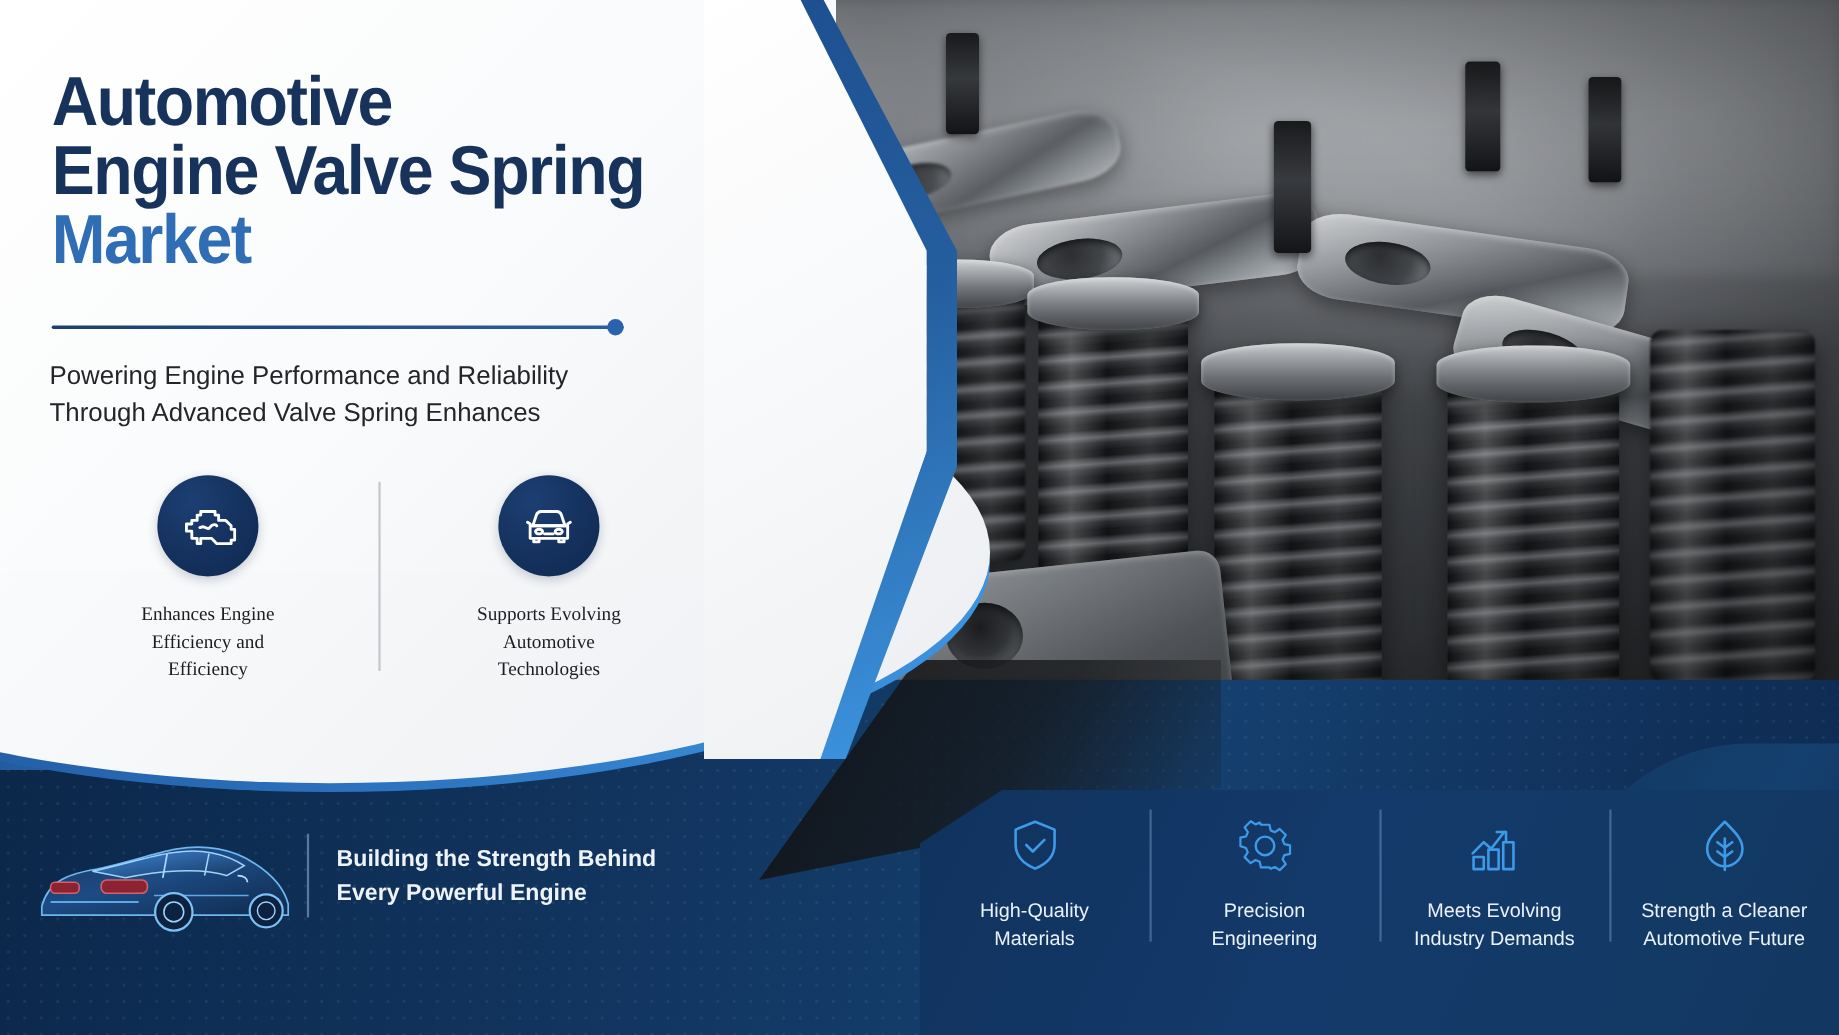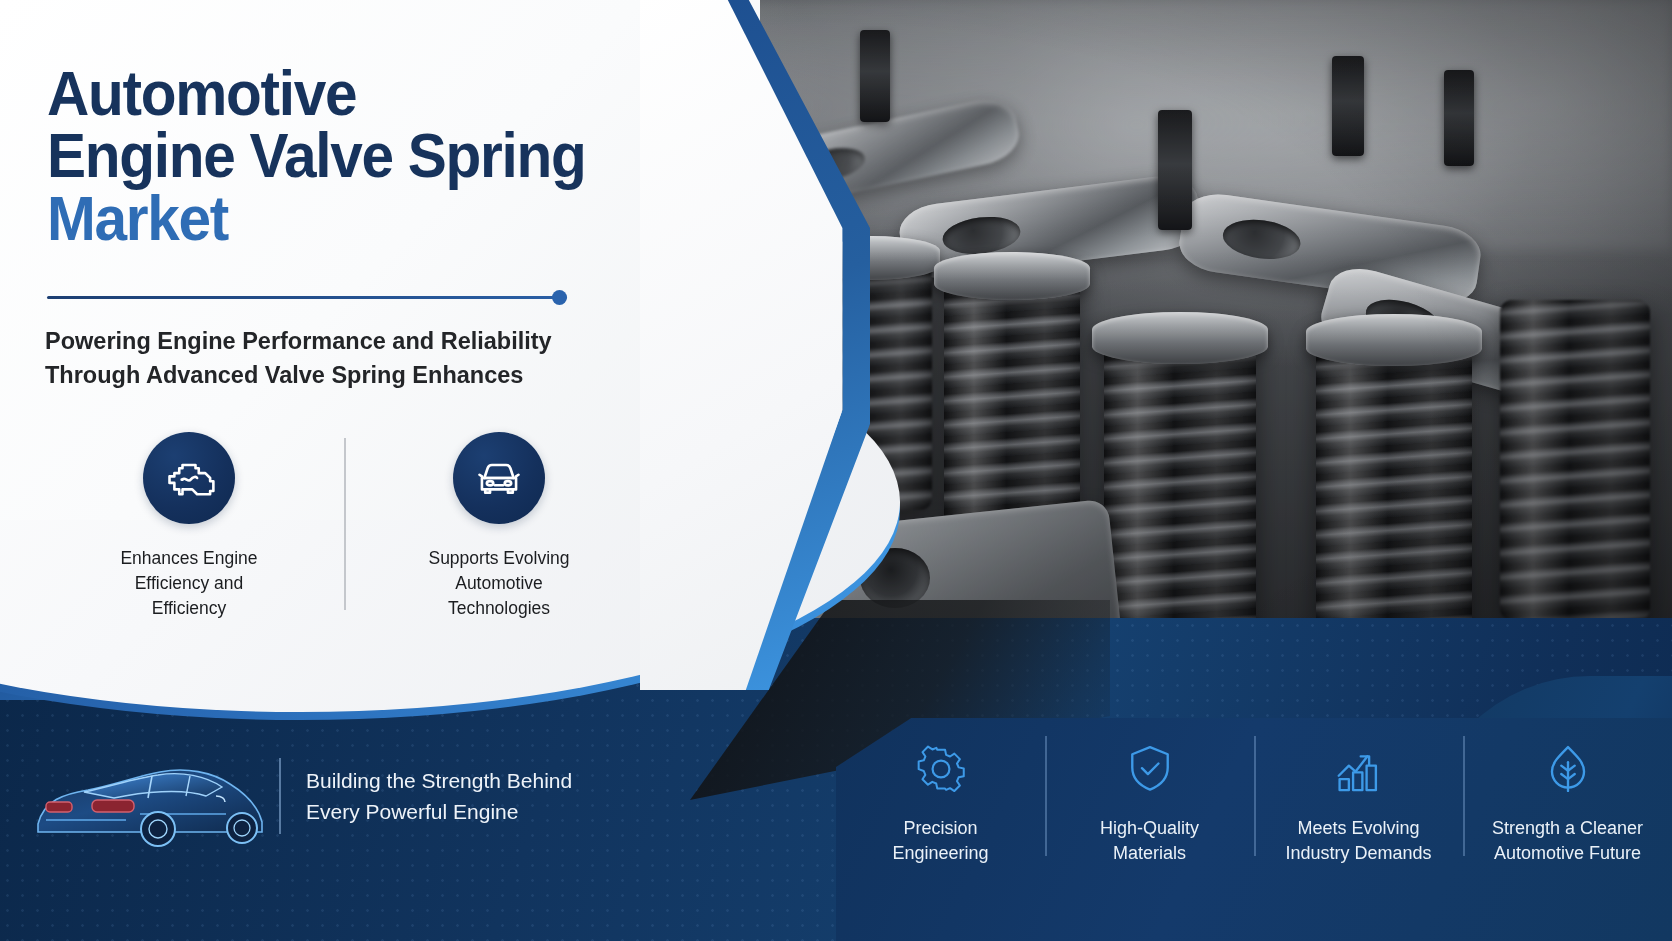--- a/index.html
+++ b/index.html
@@ -125,25 +125,25 @@
     transform:scaleX(.93);transform-origin:left center;
   }
   .headline .l.accent{color:#2f6db5;}
 
   .rule{position:absolute;left:47px;top:296px;width:520px;height:3px;
     background:linear-gradient(90deg,#1d3f73 0%,#2a5fa5 100%);border-radius:2px;}
   .rule-dot{position:absolute;left:552px;top:290px;width:15px;height:15px;border-radius:50%;
     background:#2a63ad;}
 
   .subtitle{position:absolute;left:45px;top:325px;width:620px;
-    font-size:23.5px;line-height:1.44;color:#232528;font-weight:700;}
+    font-size:23.5px;line-height:1.44;color:#232528;font-weight:400;}
 
   
   .features{position:absolute;left:34px;top:432px;width:620px;display:flex;}
-  .feature{flex:1;display:flex;flex-direction:column;align-items:center;position:relative;}
+  .feature{flex:1;display:flex;flex-direction:column;align-items:center;position:relative;font-family:Liberation Serif, serif;}
   .feature + .feature::before{
     content:"";position:absolute;left:0;top:6px;width:2px;height:172px;
     background:#c4c7cc;
   }
   .fcircle{
     width:92px;height:92px;border-radius:50%;
     background:radial-gradient(circle at 34% 26%,#1c3f72 0%,#14305c 58%,#0f2950 100%);
     display:flex;align-items:center;justify-content:center;
     box-shadow:0 3px 10px rgba(15,35,70,.22);
   }
@@ -176,21 +176,21 @@
     position:absolute;left:1420px;top:676px;width:252px;height:265px;
     background:linear-gradient(115deg,#123861 0%,#14406f 60%,#103059 100%);
     border-top-left-radius:170px;
   }
 
   
   .carwrap{position:absolute;left:30px;top:736px;width:240px;height:120px;}
   .carwrap svg{width:240px;height:120px;}
   .tag-div{position:absolute;left:279px;top:758px;width:2px;height:76px;background:rgba(150,185,225,.55);}
   .tagline{position:absolute;left:306px;top:766px;width:330px;
-    font-size:21px;line-height:1.46;color:#eef3f9;}
+    font-size:21px;line-height:1.46;color:#eef3f9;font-weight:bold;}
 
   
   .fitems{position:absolute;left:836px;top:726px;width:836px;height:200px;display:flex;}
   .fitem{flex:1;display:flex;flex-direction:column;align-items:center;position:relative;padding-top:16px;}
   .fitem + .fitem::before{
     content:"";position:absolute;left:0;top:10px;width:1.5px;height:120px;
     background:rgba(130,170,215,.42);
   }
   .fitem svg{width:54px;height:54px;}
   .fitem .flab{margin-top:20px;text-align:center;font-size:18px;line-height:1.4;color:#eaf1f8;}
@@ -338,38 +338,38 @@
   </div>
   <div class="tag-div"></div>
   <div class="tagline">
     <span>Building the Strength Behind</span><br>
     <span>Every Powerful Engine</span>
   </div>
 
   <div class="fitems">
 
     <div class="fitem">
+      <svg viewBox="0 0 64 64" fill="none" stroke="#3d9ae8" stroke-width="2.8" stroke-linejoin="round" stroke-linecap="round">
+        <path d="M32 6l21 8.5v15.8c0 12.6-9 21.4-21 26.2C20 51.7 11 42.9 11 30.3V14.5z"></path>
+        <path d="M22.5 31l7 7L42 25.5"></path>
+      </svg>
+      <div class="flab">
+        <span>High-Quality</span><br>
+        <span>Materials</span>
+      </div>
+    </div>
+
+    <div class="fitem">
       <svg viewBox="0 0 64 64" fill="none" stroke="#3d9ae8" stroke-width="2.6" stroke-linejoin="round" stroke-linecap="round">
         <path d="M27 7h10l1.4 6.6 5 2.1 5.6-3.7 7.1 7.1-3.7 5.6 2.1 5 6.6 1.4v10l-6.6 1.4-2.1 5 3.7 5.6-7.1 7.1-5.6-3.7-5 2.1L37 57H27l-1.4-6.6-5-2.1-5.6 3.7-7.1-7.1 3.7-5.6-2.1-5L3 32V22l6.6-1.4 2.1-5-3.7-5.6 7.1-7.1 5.6 3.7 5-2.1z" transform="scale(0.92) translate(3,3)"></path>
         <circle cx="32" cy="32" r="10"></circle>
       </svg>
       <div class="flab">
         <span>Precision</span><br>
         <span>Engineering</span>
-      </div>
-    </div>
-
-    <div class="fitem">
-      <svg viewBox="0 0 64 64" fill="none" stroke="#3d9ae8" stroke-width="2.8" stroke-linejoin="round" stroke-linecap="round">
-        <path d="M32 6l21 8.5v15.8c0 12.6-9 21.4-21 26.2C20 51.7 11 42.9 11 30.3V14.5z"></path>
-        <path d="M22.5 31l7 7L42 25.5"></path>
-      </svg>
-      <div class="flab">
-        <span>High-Quality</span><br>
-        <span>Materials</span>
       </div>
     </div>
 
     <div class="fitem">
       <svg viewBox="0 0 64 64" fill="none" stroke="#3d9ae8" stroke-width="2.8" stroke-linejoin="round" stroke-linecap="round">
         <path d="M8 40l12-12 8 7 14-18"></path>
         <path d="M34 17h10v10"></path>
         <rect x="9" y="44" width="11" height="13"></rect>
         <rect x="25" y="36" width="11" height="21"></rect>
         <rect x="41" y="28" width="11" height="29"></rect>

